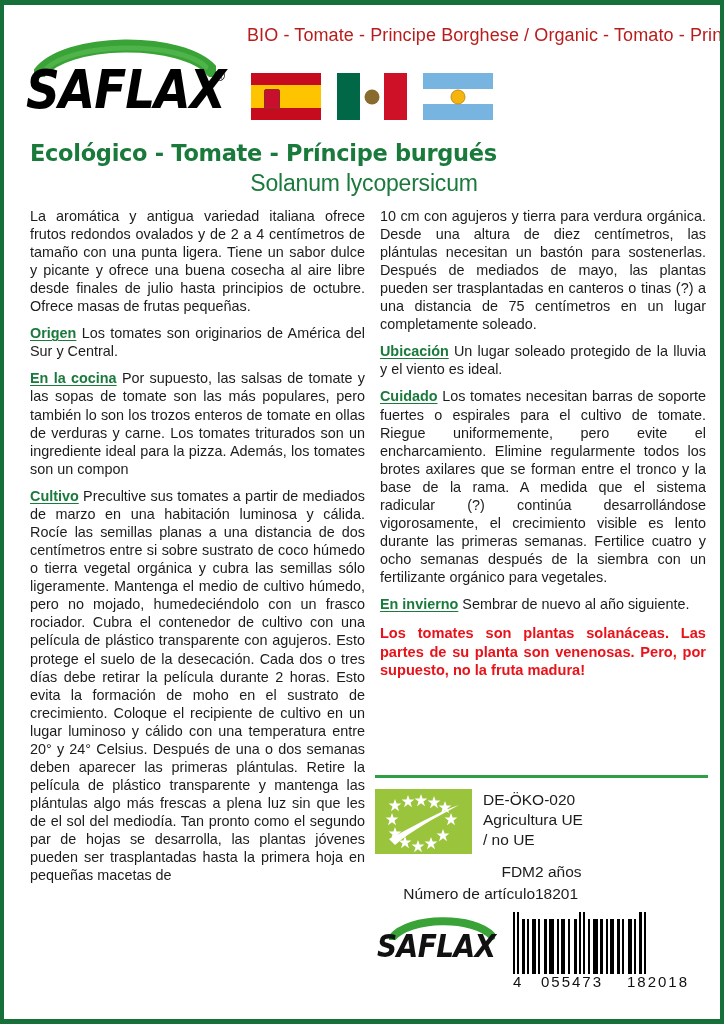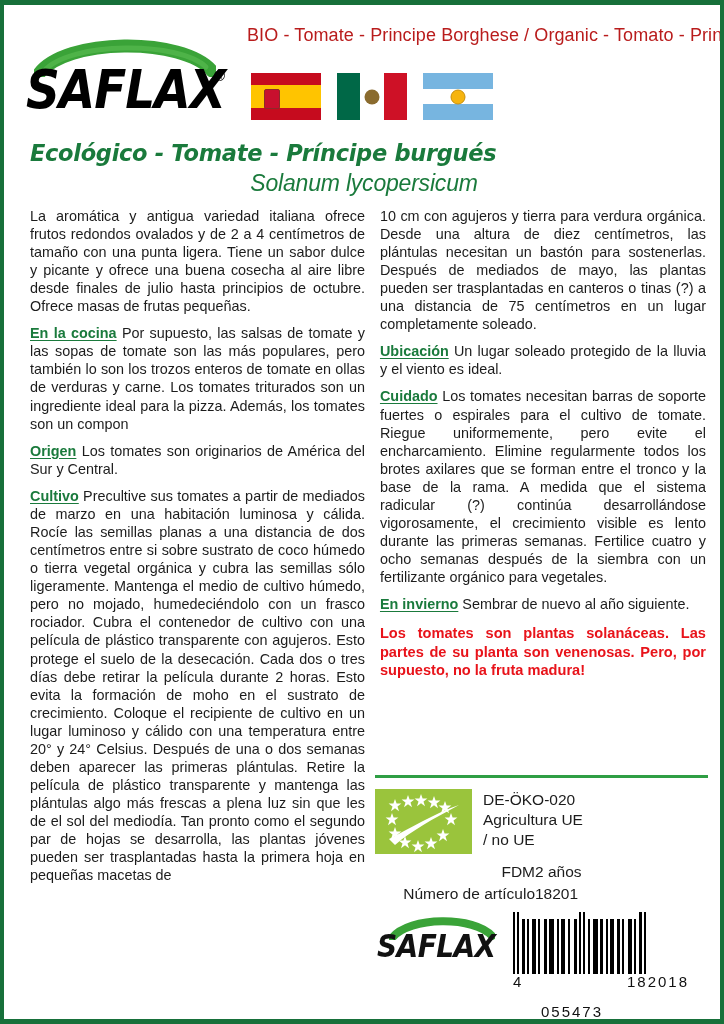--- a/index.html
+++ b/index.html
@@ -133,21 +133,20 @@
     position: absolute; left: 50%; top: 50%;
     transform: translate(-50%,-50%);
     width: 13px; height: 13px; border-radius: 50%;
     background: #f6b40e;
     border: 1px solid #c88f0a;
   }
 
   
   .title-area {
     padding: 14px 22px 0 26px;
-    font-style: italic;
   }
   .title-main {
     font-family: "DejaVu Sans", sans-serif;
     font-size: 22.5px;
     font-weight: bold;
     color: #1a7a3c;
     letter-spacing: -0.3px;
     line-height: 1.1;
   }
   .title-latin {
@@ -313,21 +312,21 @@
   }
   .barcode span { display: block; background: #000; }
   .bc-digits {
     display: flex;
     font-family: "Liberation Sans", sans-serif;
     font-size: 15px;
     color: #111;
     margin-top: -1px;
   }
   .bc-d1 { width: 16px; text-align: left; }
-  .bc-d2 { width: 86px; text-align: center; letter-spacing: 2px; margin-top: 30px; }
+  .bc-d2 { width: 86px; text-align: center; letter-spacing: 2px; }
   .bc-d3 { width: 86px; text-align: center; letter-spacing: 2px; }
 </style>
 </head>
 <body>
 
 <div class="packet">
 
   <div class="header">
 
     <div class="header-sub">BIO - Tomate - Principe Borghese / Organic - Tomato - Principe Borghese</div>
@@ -367,23 +366,23 @@
   <div class="title-area">
     <div class="title-main">Ecológico - Tomate - Príncipe burgués</div>
     <div class="title-latin">Solanum lycopersicum</div>
   </div>
 
   <div class="columns">
 
     <div class="col col-left">
       <p class="body">La aromática y antigua variedad italiana ofrece frutos redondos ovalados y de 2 a 4 centímetros de tamaño con una punta ligera. Tiene un sabor dulce y picante y ofrece una buena cosecha al aire libre desde finales de julio hasta principios de octubre. Ofrece masas de frutas pequeñas.</p>
 
+      <p class="body"><span class="kw">Origen</span><span> Los tomates son originarios de América del Sur y Central.</span></p>
+
       <p class="body"><span class="kw">En la cocina</span><span> Por supuesto, las salsas de tomate y las sopas de tomate son las más populares, pero también lo son los trozos enteros de tomate en ollas de verduras y carne. Los tomates triturados son un ingrediente ideal para la pizza. Además, los tomates son un compon</span></p>
-
-      <p class="body"><span class="kw">Origen</span><span> Los tomates son originarios de América del Sur y Central.</span></p>
 
       <p class="body"><span class="kw">Cultivo</span><span>  Precultive sus tomates a partir de mediados de marzo en una habitación luminosa y cálida. Rocíe las semillas planas a una distancia de dos centímetros entre si sobre sustrato de coco húmedo o tierra vegetal orgánica y cubra las semillas sólo ligeramente. Mantenga el medio de cultivo húmedo, pero no mojado, humedeciéndolo con un frasco rociador. Cubra el contenedor de cultivo con una película de plástico transparente con agujeros. Esto protege el suelo de la desecación. Cada dos o tres días debe retirar la película durante 2 horas. Esto evita la formación de moho en el sustrato de crecimiento. Coloque el recipiente de cultivo en un lugar luminoso y cálido con una temperatura entre 20° y 24° Celsius. Después de una o dos semanas deben aparecer las primeras plántulas. Retire la película de plástico transparente y mantenga las plántulas algo más frescas a plena luz sin que les de el sol del mediodía. Tan pronto como el segundo par de hojas se desarrolla, las plantas jóvenes pueden ser trasplantadas hasta la primera hoja en pequeñas macetas de</span></p>
     </div>
 
     <div class="col col-right">
       <p class="body">10 cm con agujeros y tierra para verdura orgánica. Desde una altura de diez centímetros, las plántulas necesitan un bastón para sostenerlas. Después de mediados de mayo, las plantas pueden ser trasplantadas en canteros o tinas (?) a una distancia de 75 centímetros en un lugar completamente soleado.</p>
 
       <p class="body"><span class="kw">Ubicación</span><span> Un lugar soleado protegido de la lluvia y el viento es ideal.</span></p>
 
       <p class="body"><span class="kw">Cuidado</span><span> Los tomates necesitan barras de soporte fuertes o espirales para el cultivo de tomate. Riegue uniformemente, pero evite el encharcamiento. Elimine regularmente todos los brotes axilares que se forman entre el tronco y la base de la rama. A medida que el sistema radicular (?) continúa desarrollándose vigorosamente, el crecimiento visible es lento durante las primeras semanas. Fertilice cuatro y ocho semanas después de la siembra con un fertilizante orgánico para vegetales.</span></p>

